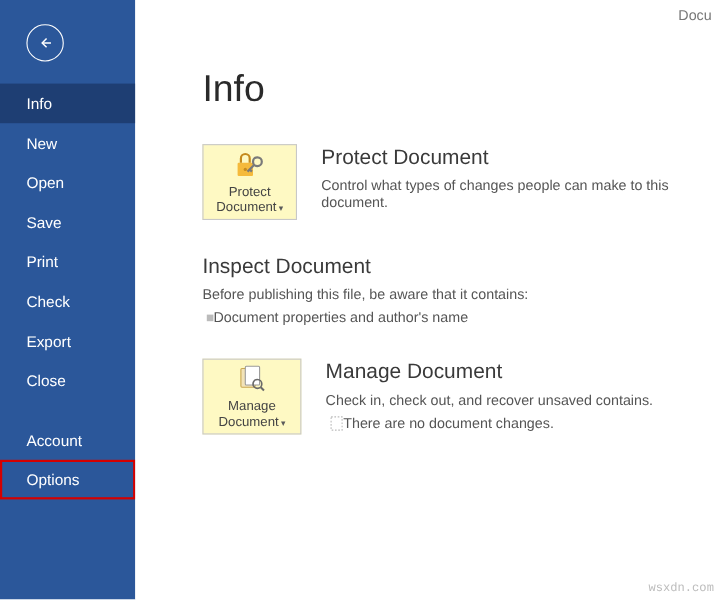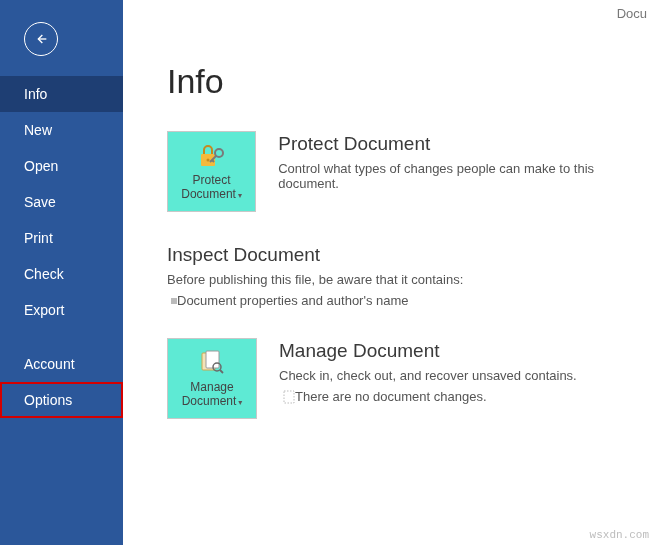--- a/index.html
+++ b/index.html
@@ -42,21 +42,21 @@
   .nav-item.selected { background: #1e3e73; }
   .nav-gap { height: 18px; }
   .nav-item.options {
     outline: 2px solid #d40000;
     outline-offset: -2px;
   }
   .main {
     position: absolute;
     left: 123px; top: 0; right: 0; bottom: 0;
     background: #fff;
-    padding: 0 0 0 44px;
+    padding: 0 0 0 61px;
   }
   .titlebar-doc {
     position: absolute;
     top: 6px; right: 8px;
     color: #777;
     font-size: 13px;
   }
   .page-title {
     font-size: 34px;
     font-weight: 300;
@@ -64,29 +64,29 @@
     margin-top: 62px;
     margin-bottom: 30px;
   }
   .section {
     display: flex;
     gap: 22px;
     margin-bottom: 30px;
   }
   .btn-tile {
     width: 90px;
-    height: 81px;
+    height: 69px;
     border: 1px solid #c8c8c8;
     display: flex;
     flex-direction: column;
     align-items: center;
     justify-content: center;
     gap: 3px;
     cursor: pointer;
-    background: #5eead4;
+    background: #fef9c3;
   }
   .btn-tile .tile-label {
     font-size: 12px;
     text-align: center;
     color: #444;
     line-height: 1.15;
   }
   .tile-chevron {
     font-size: 8px;
     color: #5a5a5a;
@@ -135,20 +135,21 @@
     </svg>
   </div>
   <div class="nav">
     <div class="nav-item selected">Info</div>
     <div class="nav-item">New</div>
     <div class="nav-item">Open</div>
     <div class="nav-item">Save</div>
     <div class="nav-item">Print</div>
     <div class="nav-item">Check</div>
     <div class="nav-item">Export</div>
+    <div class="nav-item">Close</div>
     <div class="nav-gap"></div>
     <div class="nav-item">Account</div>
     <div class="nav-item options">Options</div>
   </div>
 </div>
 
 <div class="main">
   <div class="titlebar-doc">Docu</div>
   <div class="page-title">Info</div>
 

